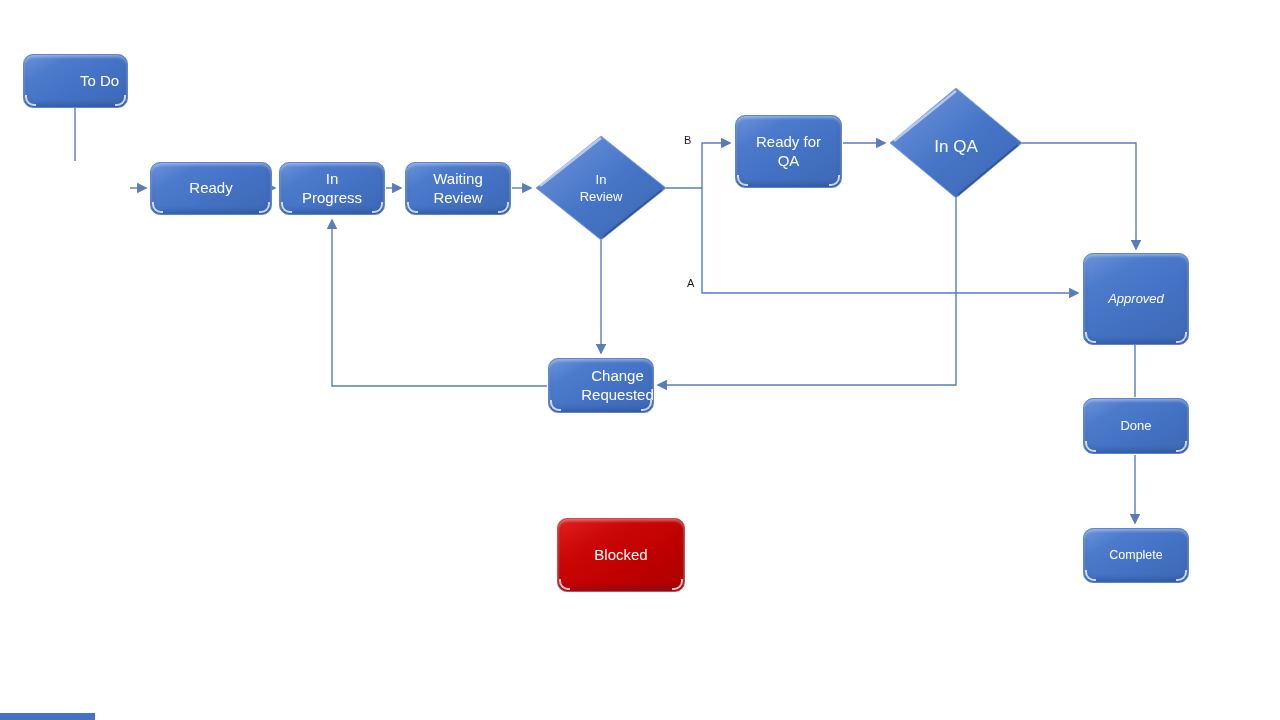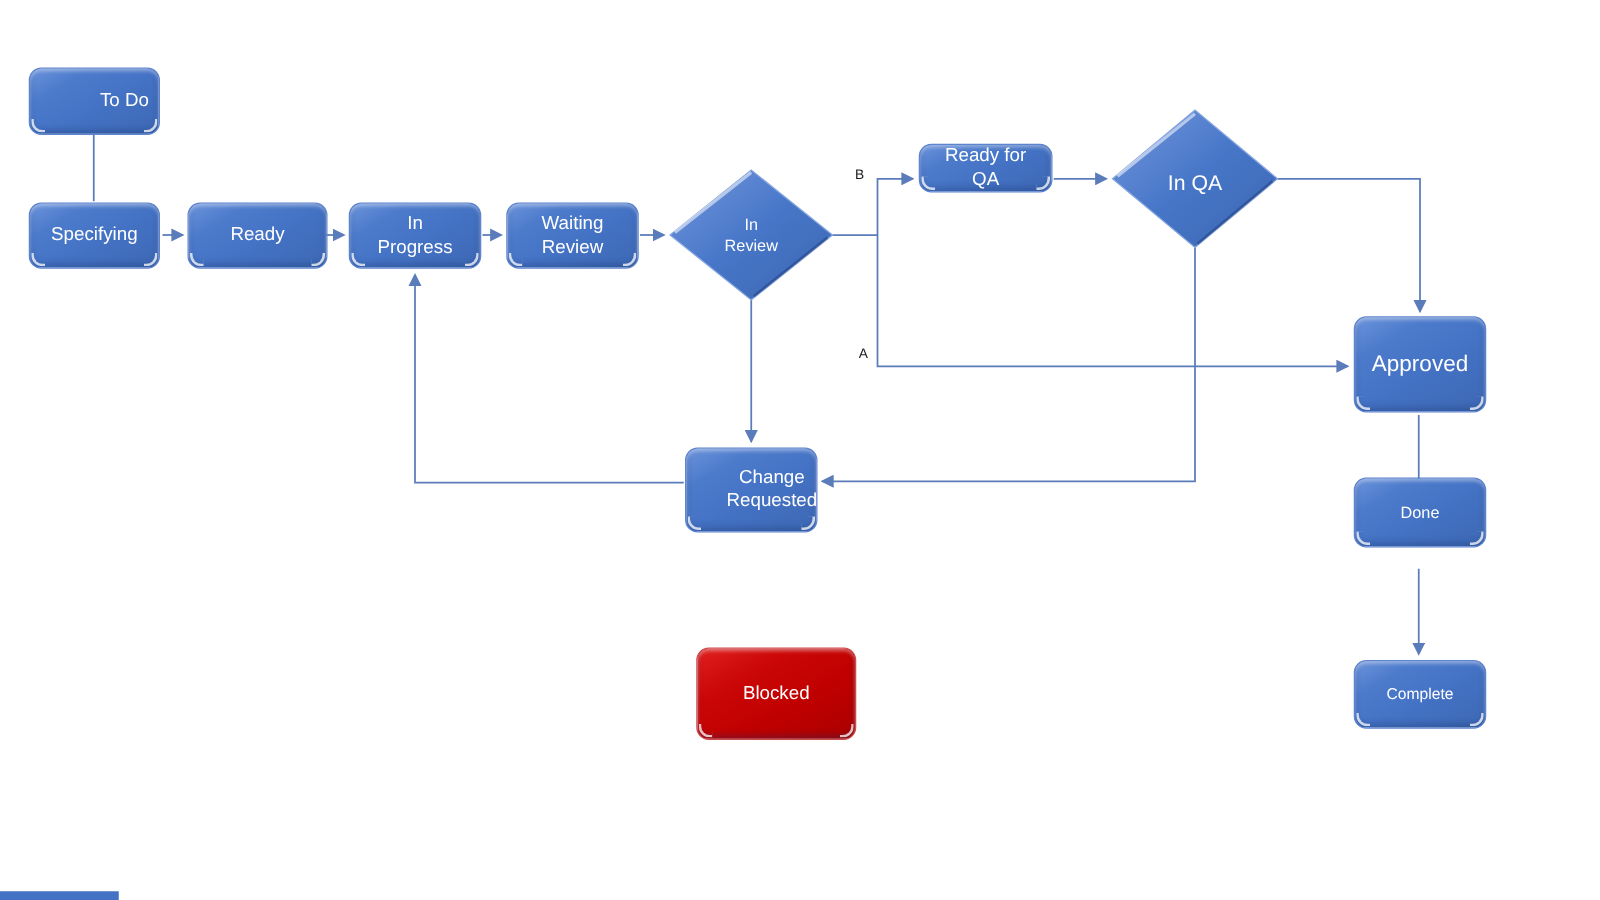--- a/index.html
+++ b/index.html
@@ -67,39 +67,38 @@
       <path d="M603,237 L662,190" stroke="rgba(25,50,110,0.45)" stroke-width="2" fill="none"></path>
 
       <polygon points="890,143 956,88 1022,143 956,198" fill="url(#gDia)" stroke="#87a7e0" stroke-width="1"></polygon>
       <path d="M894,141 L956,91" stroke="rgba(255,255,255,0.55)" stroke-width="2.5" fill="none"></path>
       <path d="M958,195 L1018,145" stroke="rgba(25,50,110,0.45)" stroke-width="2" fill="none"></path>
     </g>
   </svg>
 
   <div class="node" style="left:23px;top:54px;width:105px;height:54px;padding-left:48px;">To Do</div>
 
-  <div class="node" style="left:23px;top:162px;width:105px;height:53px;">Specifying</div>
 
-  <div class="node" style="left:150px;top:162px;width:112px;height:53px;">Ready</div>
+  <div class="node" style="left:150px;top:162px;width:122px;height:53px;">Ready</div>
 
   <div class="node" style="left:279px;top:162px;width:106px;height:53px;">In
 Progress</div>
 
   <div class="node" style="left:405px;top:162px;width:106px;height:53px;">Waiting
 Review</div>
 
-  <div class="node" style="left:735px;top:115px;width:107px;height:39px;">Ready for
+  <div class="node" style="left:735px;top:115px;width:107px;height:73px;">Ready for
 QA</div>
 
-  <div class="node" style="left:1083px;top:253px;width:106px;height:77px;font-size:18px;">Approved</div>
+  <div class="node" style="left:1083px;top:253px;width:106px;height:92px;font-size:13px;font-style:italic;">Approved</div>
 
-  <div class="node" style="left:548px;top:358px;width:106px;height:68px;padding-left:33px;">Change
+  <div class="node" style="left:548px;top:358px;width:106px;height:55px;padding-left:33px;">Change
 Requested</div>
 
-  <div class="node" style="left:1083px;top:382px;width:106px;height:56px;font-size:13px;">Done</div>
+  <div class="node" style="left:1083px;top:398px;width:106px;height:56px;font-size:13px;">Done</div>
 
   <div class="node" style="left:1083px;top:528px;width:106px;height:55px;font-size:12.5px;">Complete</div>
 
   <div class="node red" style="left:545px;top:518px;width:128px;height:74px;">Blocked</div>
 
   <div class="dtext" style="left:546px;top:172px;width:110px;font-size:13px;">In
 Review</div>
 
   <div class="dtext" style="left:906px;top:136px;width:100px;font-size:17px;">In QA</div>
 

